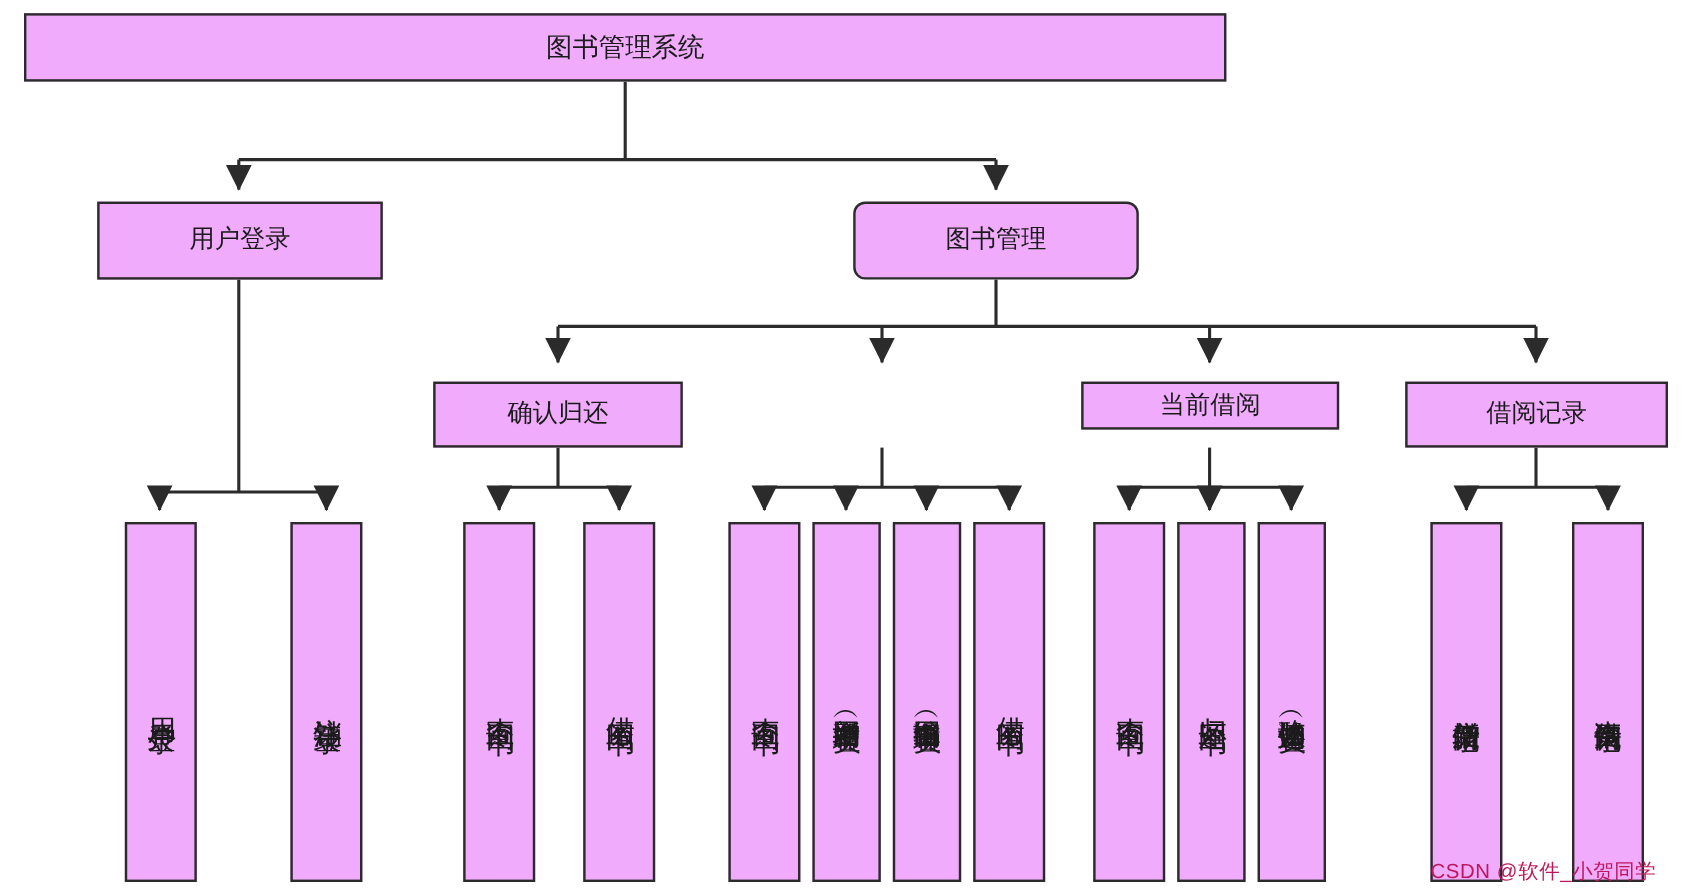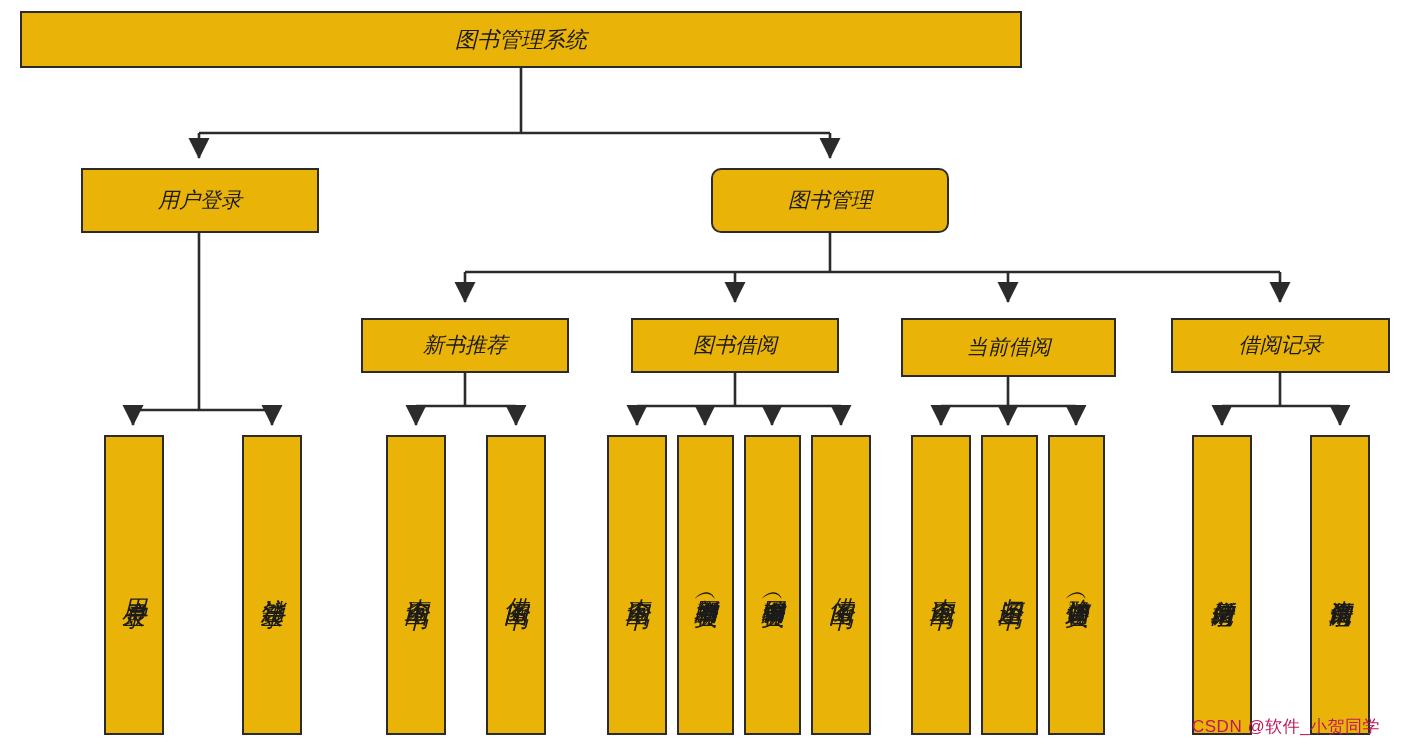--- a/index.html
+++ b/index.html
@@ -23,27 +23,26 @@
     left: 0;
     top: 0;
     width: 1405px;
     height: 747px;
     pointer-events: none;
   }
   .node {
     position: absolute;
     box-sizing: border-box;
     border: 2px solid #2b2b2b;
-    background: #eab308;
+    background: #f0abfc;
     display: flex;
     align-items: center;
     justify-content: center;
     color: #1b1b1b;
     z-index: 2;
-    font-style: italic;
   }
   .node .label {
     text-align: center;
     line-height: 1.18;
     white-space: nowrap;
   }
   
   .node.horiz .label {
     font-size: 21px;
   }
@@ -137,28 +136,25 @@
 
   <div class="node horiz" style="left:81px; top:168px; width:238px; height:65px;">
     <span class="label">用户登录</span>
   </div>
 
   <div class="node horiz" style="left:711px; top:168px; width:238px; height:65px;border-radius:10px;">
     <span class="label">图书管理</span>
   </div>
 
   <div class="node horiz" style="left:361px; top:318px; width:208px; height:55px;">
-    <span class="label">新书推荐</span>
-  </div>
-
-  <div class="node horiz" style="left:631px; top:318px; width:208px; height:55px;">
-    <span class="label">图书借阅</span>
-  </div>
-
-  <div class="node horiz" style="left:901px; top:318px; width:215px; height:59px;">
+    <span class="label">确认归还</span>
+  </div>
+
+
+  <div class="node horiz" style="left:901px; top:318px; width:215px; height:40px;">
     <span class="label">当前借阅</span>
   </div>
 
   <div class="node horiz" style="left:1171px; top:318px; width:219px; height:55px;">
     <span class="label">借阅记录</span>
   </div>
 
   <div class="node vert" style="left:104px; top:435px; width:60px; height:300px;">
     <span class="label">用户登录</span>
   </div>

